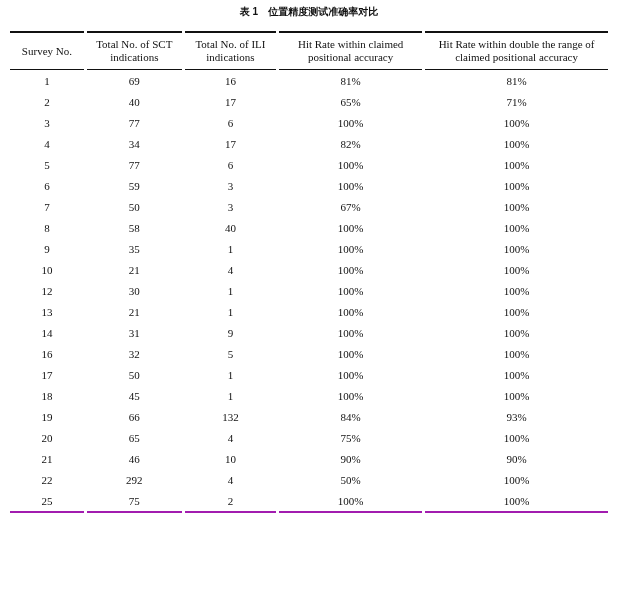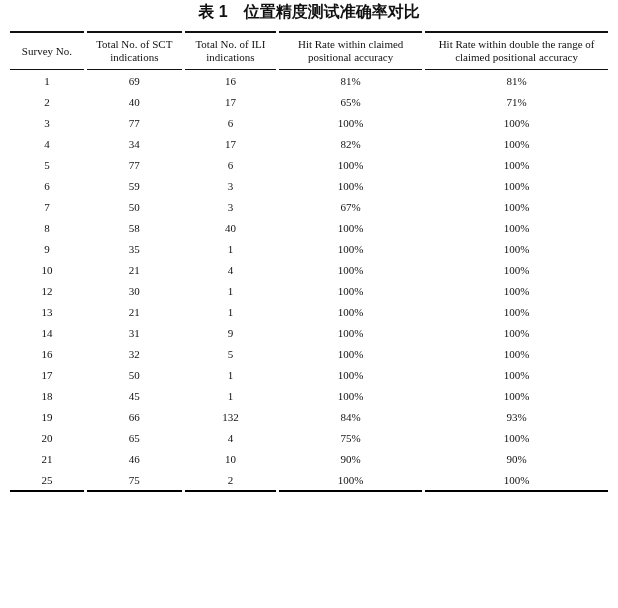--- a/index.html
+++ b/index.html
@@ -14,21 +14,21 @@
   }
   .page {
     width: 618px;
     height: 608px;
     box-sizing: border-box;
     padding-top: 3px;
   }
   .table-title {
     text-align: center;
     font-weight: bold;
-    font-size: 16px;
+    font-size: 10px;
     line-height: 18px;
     margin-bottom: 6px;
     color: #111111;
     font-family: "Liberation Sans", "DejaVu Sans", sans-serif;
   }
   table.data-table {
     width: 604px;
     margin: 10px auto;
     border-collapse: separate;
     border-spacing: 3px 0;
@@ -50,21 +50,21 @@
     border-bottom: 1px solid #111111;
   }
   td {
     font-size: 11px;
     text-align: center;
     vertical-align: middle;
     height: 21px;
     padding: 0 1px;
   }
   tbody tr:last-child td {
-    border-bottom: 2px solid #000000;
+    border-bottom: 2px solid #a21caf;
   }
 </style>
 </head>
 <body>
 
 <div class="page">
   <div class="table-title">表 1　位置精度测试准确率对比</div>
 
   <table class="data-table">
     <colgroup>
@@ -211,20 +211,27 @@
           <td>100%</td>
         </tr>
         <tr>
           <td>21</td>
           <td>46</td>
           <td>10</td>
           <td>90%</td>
           <td>90%</td>
         </tr>
         <tr>
+          <td>22</td>
+          <td>292</td>
+          <td>4</td>
+          <td>50%</td>
+          <td>100%</td>
+        </tr>
+        <tr>
           <td>25</td>
           <td>75</td>
           <td>2</td>
           <td>100%</td>
           <td>100%</td>
         </tr>
       </tbody>
   </table>
 </div>
 

